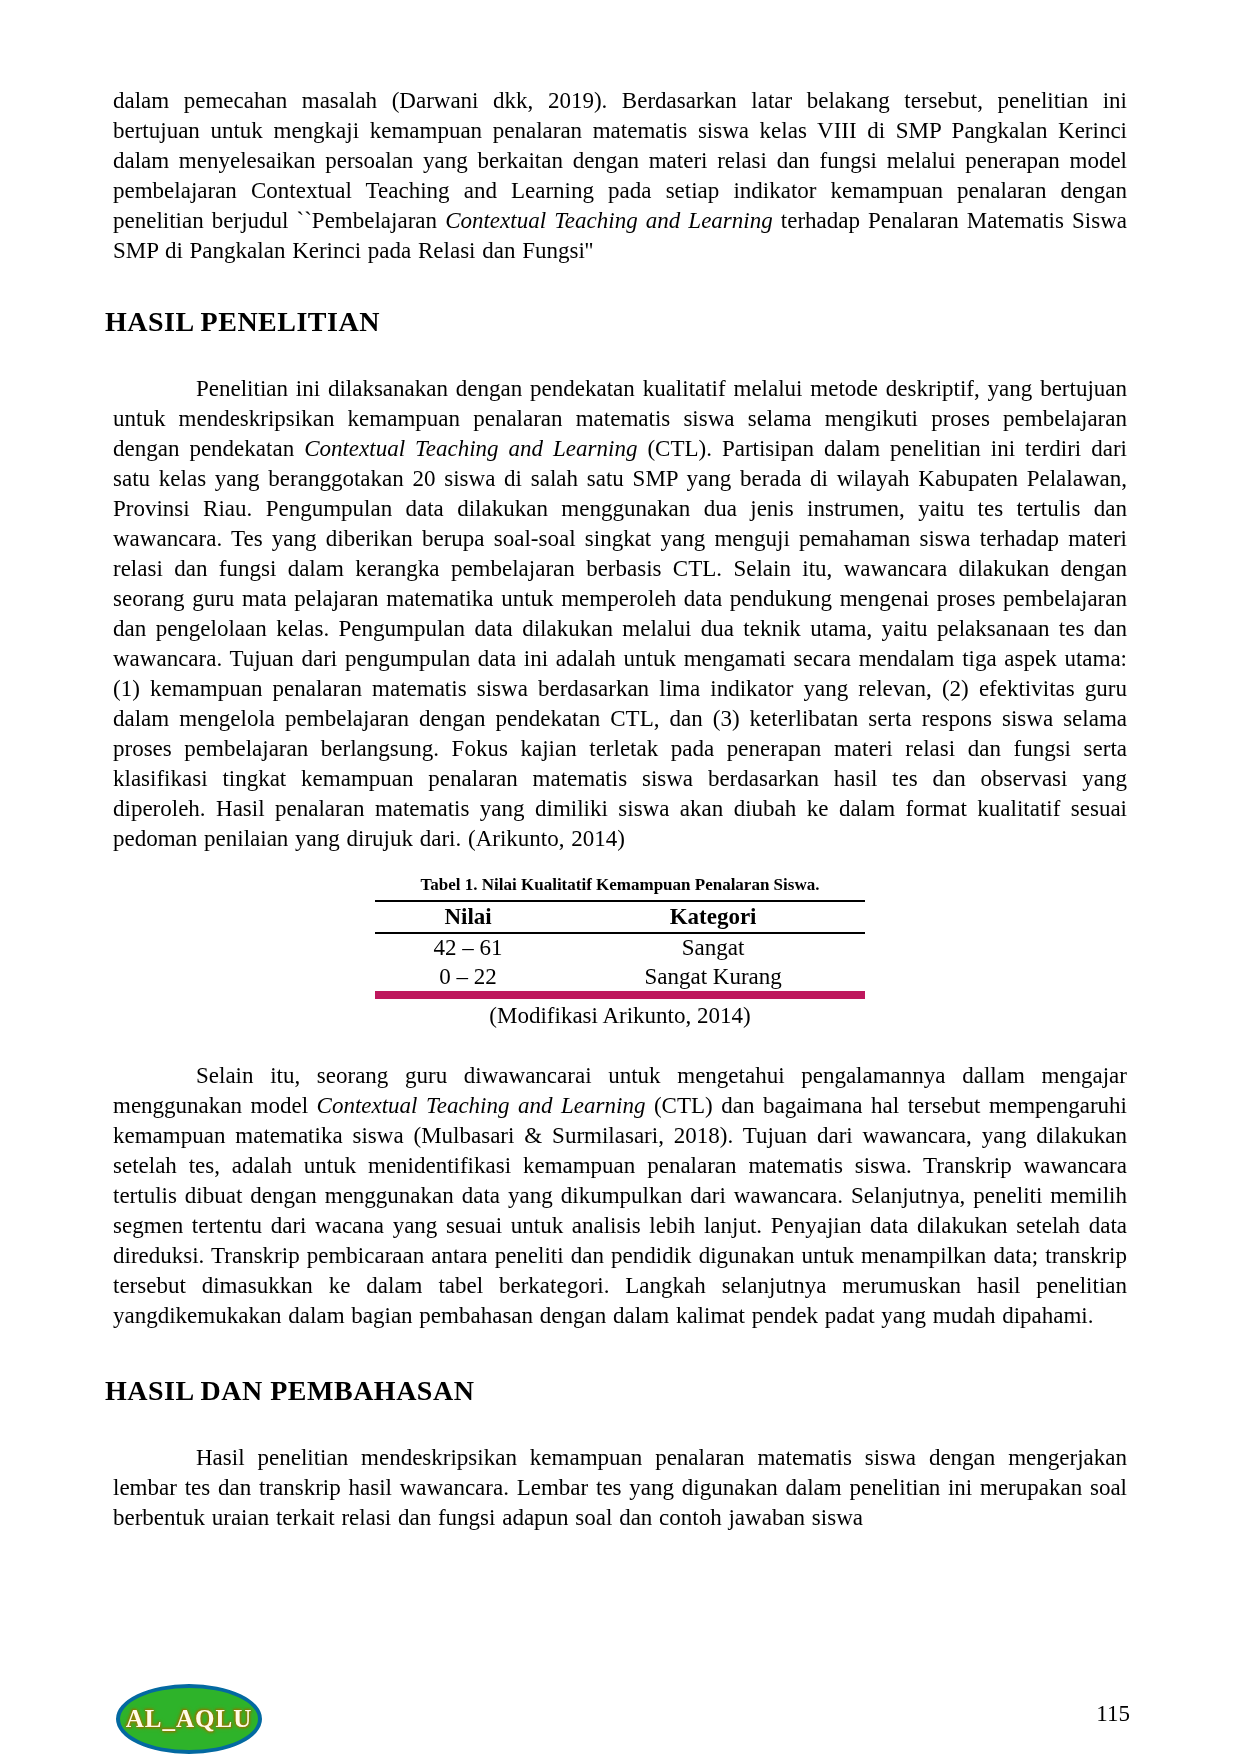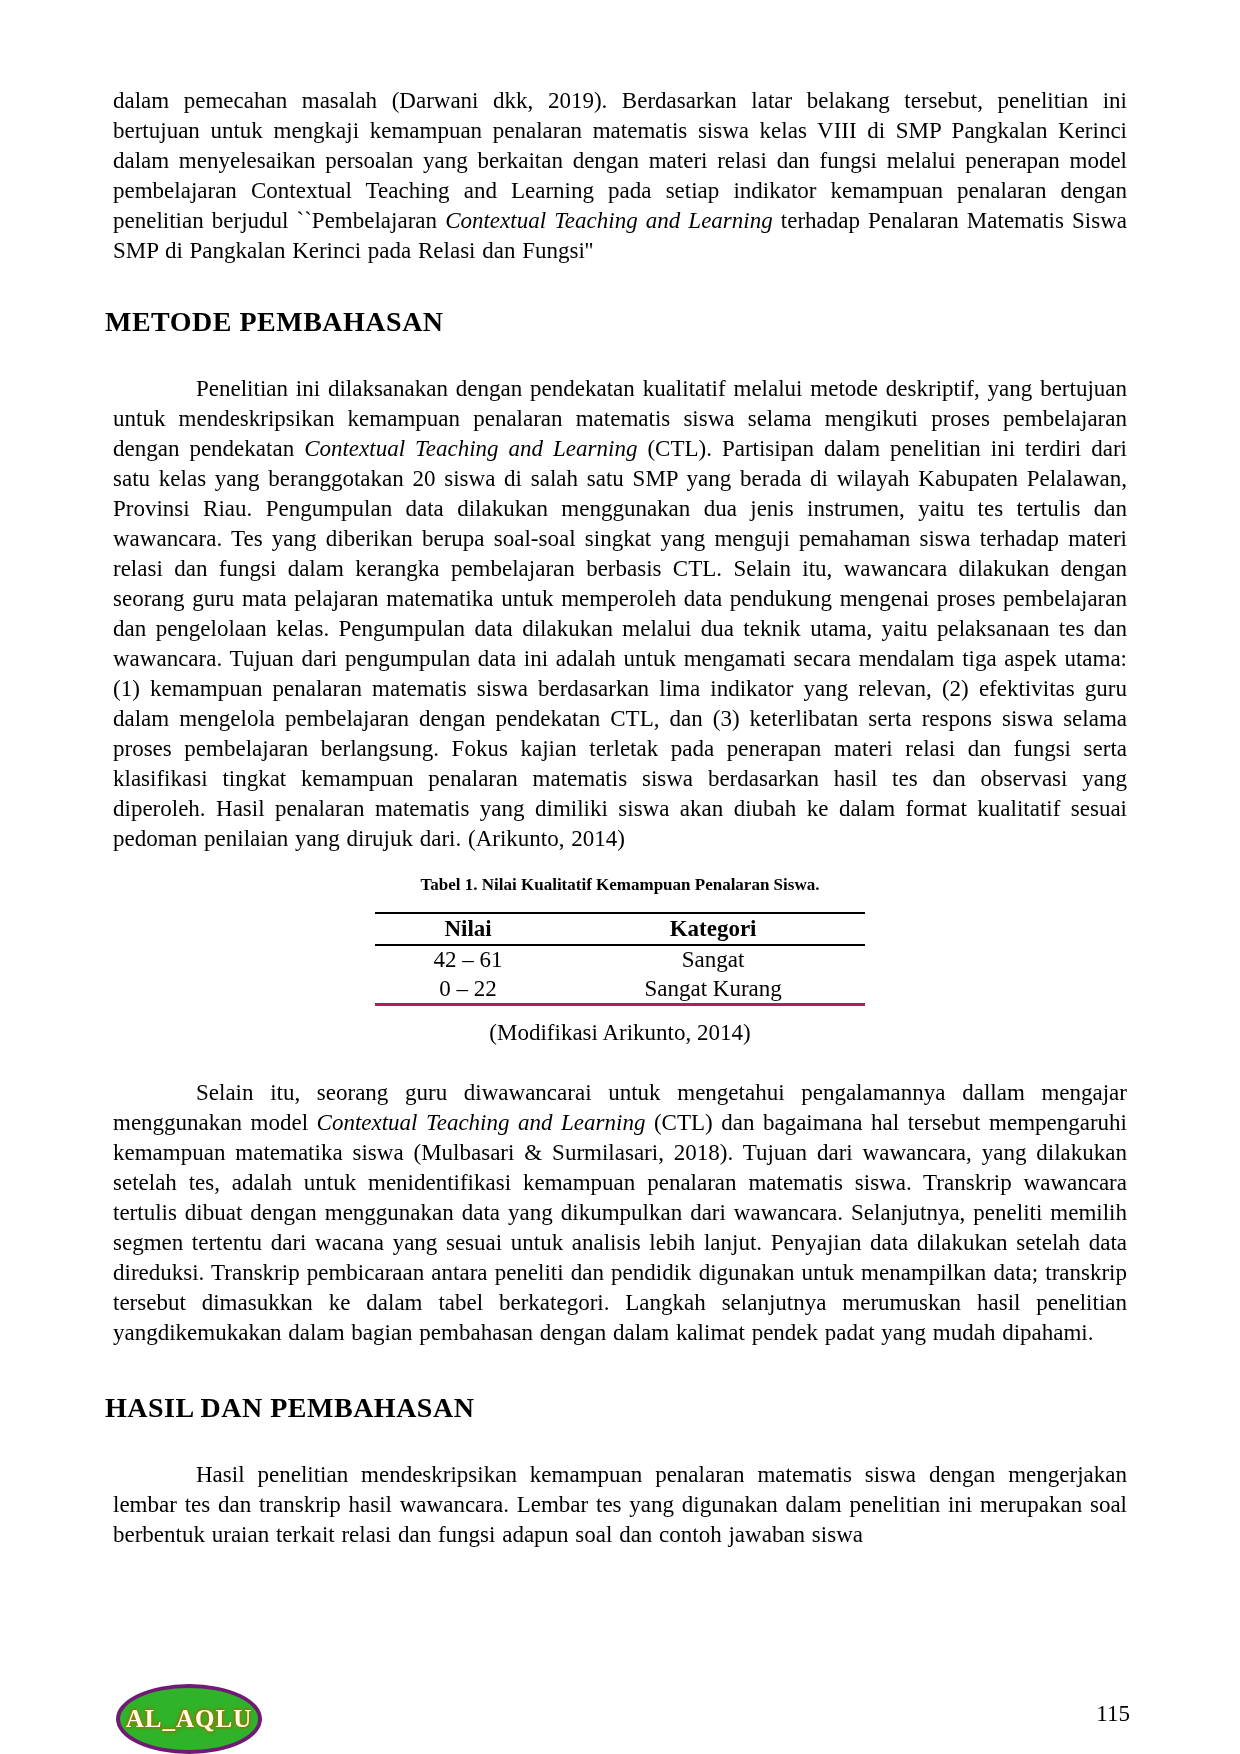--- a/index.html
+++ b/index.html
@@ -43,24 +43,24 @@
 
   .table-block { margin-top: 16px; }
   .table-title {
     font-size: 17px;
     font-weight: bold;
     text-align: center;
     line-height: 30px;
   }
   table.data-table {
     width: 490px;
-    margin: 12px auto;
+    margin: 0 auto;
     border-collapse: collapse;
     border-top: 2px solid #000;
-    border-bottom: 3px solid #be185d;
+    border-bottom: 8px solid #be185d;
   }
   table.data-table th {
     font-size: 23px;
     font-weight: bold;
     text-align: center;
     line-height: 30px;
     border-bottom: 2px solid #000;
     padding: 0;
   }
   table.data-table td {
@@ -78,21 +78,21 @@
     margin-top: 2px;
   }
 
   .logo {
     position: absolute;
     left: 116px;
     top: 1684px;
     width: 138px;
     height: 62px;
     background: #2eb32a;
-    border: 4px solid #701a75;
+    border: 4px solid #0369a1;
     border-radius: 50%;
     display: flex;
     align-items: center;
     justify-content: center;
   }
   .logo-text {
     font-family: "Liberation Serif", "DejaVu Serif", serif;
     font-weight: bold;
     font-size: 25px;
     letter-spacing: 1px;
@@ -108,21 +108,21 @@
   }
 </style>
 </head>
 <body>
 
 <div class="page">
   <div class="content">
 
     <p class="para para-intro"><span>dalam pemecahan masalah (Darwani dkk, 2019). Berdasarkan latar belakang tersebut, penelitian ini bertujuan untuk mengkaji kemampuan penalaran matematis siswa kelas VIII di SMP Pangkalan Kerinci dalam menyelesaikan persoalan yang berkaitan dengan materi relasi dan fungsi melalui penerapan model pembelajaran Contextual Teaching and Learning pada setiap indikator kemampuan penalaran dengan penelitian berjudul ``Pembelajaran </span><i>Contextual Teaching and Learning</i><span> terhadap Penalaran Matematis Siswa SMP di Pangkalan Kerinci pada Relasi dan Fungsi''</span></p>
 
-    <h2 class="heading heading-metode">METODE PEMBAHASAN</h2>
+    <h2 class="heading heading-metode">HASIL PENELITIAN</h2>
 
     <p class="para indent para-metode"><span>Penelitian ini dilaksanakan dengan pendekatan kualitatif melalui metode deskriptif, yang bertujuan untuk mendeskripsikan kemampuan penalaran matematis siswa selama mengikuti proses pembelajaran dengan pendekatan </span><i>Contextual Teaching and Learning</i><span> (CTL). Partisipan dalam penelitian ini terdiri dari satu kelas yang beranggotakan 20 siswa di salah satu SMP yang berada di wilayah Kabupaten Pelalawan, Provinsi Riau. Pengumpulan data dilakukan menggunakan dua jenis instrumen, yaitu tes tertulis dan wawancara. Tes yang diberikan berupa soal-soal singkat yang menguji pemahaman siswa terhadap materi relasi dan fungsi dalam kerangka pembelajaran berbasis CTL. Selain itu, wawancara dilakukan dengan seorang guru mata pelajaran matematika untuk memperoleh data pendukung mengenai proses pembelajaran dan pengelolaan kelas. Pengumpulan data dilakukan melalui dua teknik utama, yaitu pelaksanaan tes dan wawancara. Tujuan dari pengumpulan data ini adalah untuk mengamati secara mendalam tiga aspek utama: (1) kemampuan penalaran matematis siswa berdasarkan lima indikator yang relevan, (2) efektivitas guru dalam mengelola pembelajaran dengan pendekatan CTL, dan (3) keterlibatan serta respons siswa selama proses pembelajaran berlangsung. Fokus kajian terletak pada penerapan materi relasi dan fungsi serta klasifikasi tingkat kemampuan penalaran matematis siswa berdasarkan hasil tes dan observasi yang diperoleh. Hasil penalaran matematis yang dimiliki siswa akan diubah ke dalam format kualitatif sesuai pedoman penilaian yang dirujuk dari. (Arikunto, 2014)</span></p>
 
     <div class="table-block">
       <div class="table-title">Tabel 1. Nilai Kualitatif Kemampuan Penalaran Siswa.</div>
       <table class="data-table">
         <thead>
           <tr>
             <th class="col-nilai">Nilai</th>
             <th class="col-kategori">Kategori</th>

